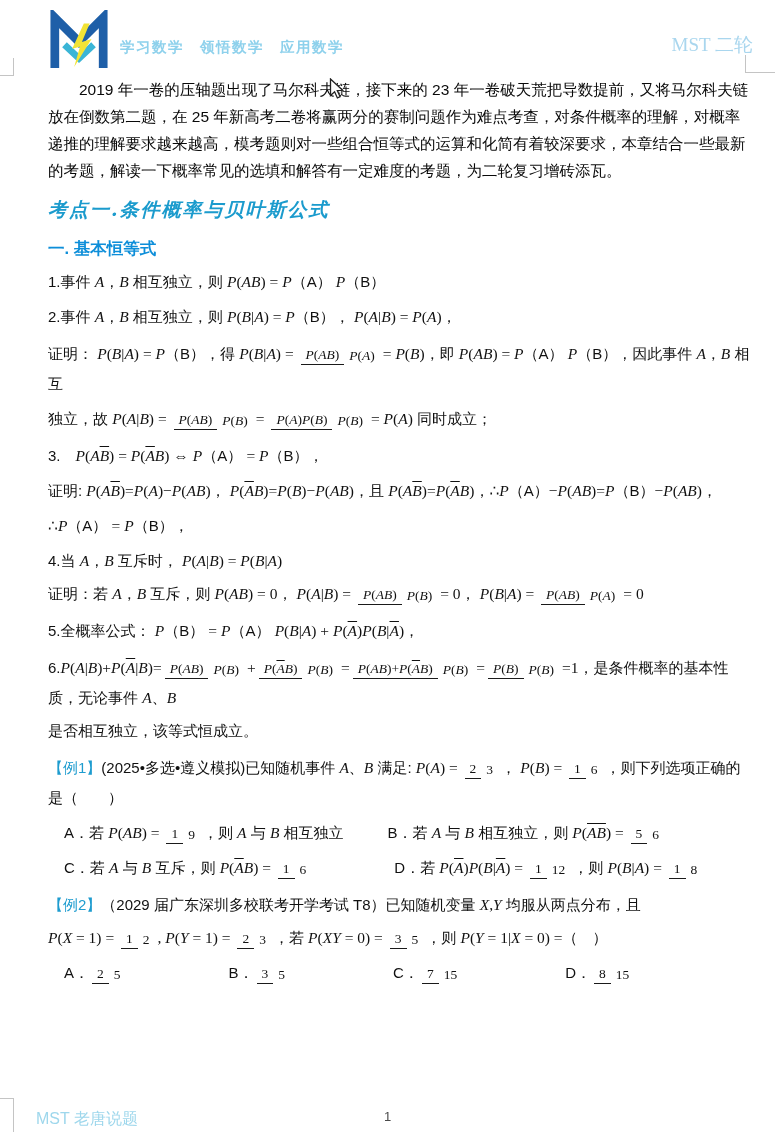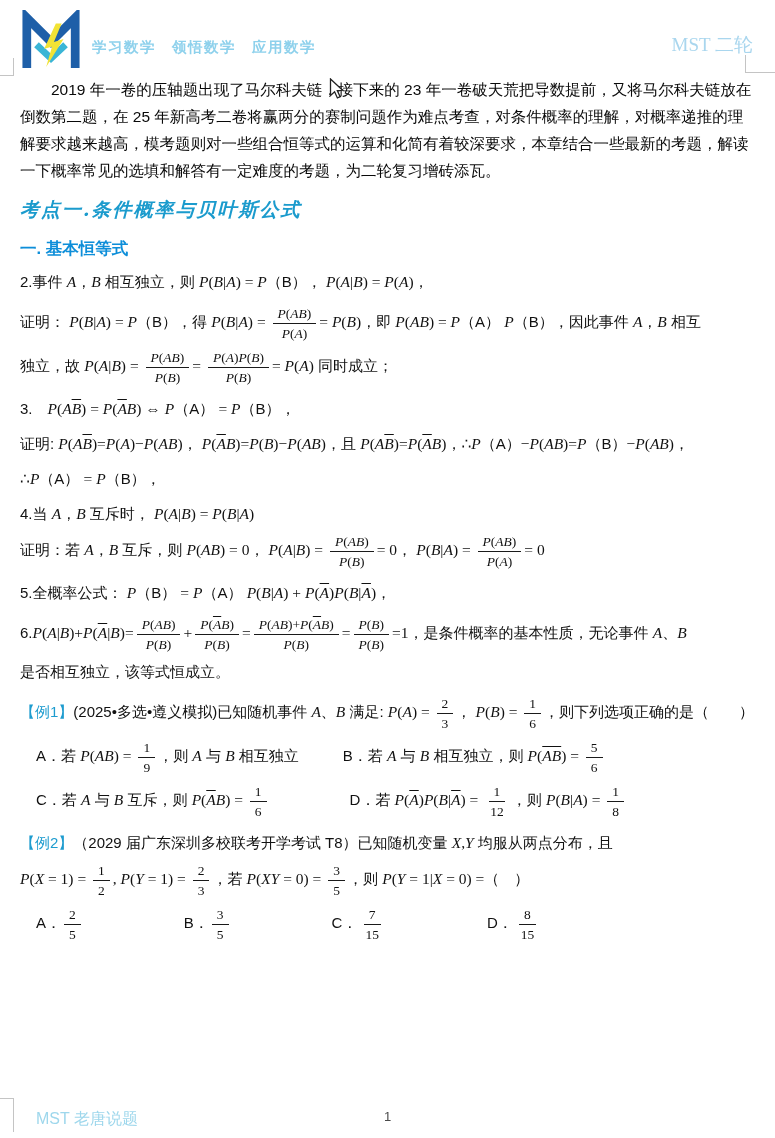--- a/index.html
+++ b/index.html
@@ -4,21 +4,21 @@
 <style>
   :root{
     --title:#35b0de; --section:#1b9bcd; --subsection:#0d8ed9; --example_label:#1e9ccf;
     --header_tagline:#8ed1ec; --header_right:#a9d6ee; --footer:#9ed7ec;
     --logo_blue:#1e5fa8; --logo_teal:#3ab5d6; --logo_yellow:#f2e335;
   }
   *{box-sizing:border-box}
   html,body{margin:0;padding:0}
   body{width:775px;height:1138px;position:relative;background:#fff;overflow:hidden;
        font-family:"Liberation Sans",sans-serif;color:#111;}
-  .page{position:relative;width:100%;height:100%;}
+  .page{position:relative;width:100%;height:100%;padding-left:28px;}
   
   .crop{position:absolute;border:0 solid #c4c4c4;}
   .crop.tl{left:0;top:58px;width:14px;height:18px;border-right-width:1px;border-bottom-width:1px;}
   .crop.tr{right:0;top:55px;width:30px;height:18px;border-left-width:1px;border-bottom-width:1px;}
   .crop.bl{left:0;top:1098px;width:14px;height:34px;border-right-width:1px;border-top-width:1px;}
   
   .hdr{position:relative;height:76px;padding:10px 20px 0;}
   .hdr-row{display:flex;align-items:center;}
   .logo{width:62px;height:60px;flex:0 0 auto;}
   .tagline{margin-left:10px;margin-top:14px;font-weight:bold;font-size:14.5px;letter-spacing:1.5px;color:var(--header_tagline);}
@@ -32,21 +32,21 @@
   h3.sub{color:var(--subsection);font-size:16.5px;font-weight:bold;margin:15px 0 9px;}
   
   .row{font-size:15px;line-height:26px;margin:3px 0;}
   .row.rf{line-height:30px;margin:5px 0;}
   .row.gap-top{margin-top:9px;}
   .row.opt{padding-left:16px;}
   .cjk{font-family:"Liberation Sans",sans-serif;}
   .math{font-family:"Liberation Serif",serif;font-size:15.5px;white-space:nowrap;}
   .math i{font-style:italic;}
   .ov{text-decoration:overline;}
-  .frac{display:inline-flex;flex-direction:column;align-items:center;vertical-align:middle;
+  .frac{display:inline-flex;align-items:center;vertical-align:middle;
         margin:0 3px;font-family:"Liberation Serif",serif;font-size:13.5px;line-height:19px;}
   .fn{border-bottom:1.2px solid #1a1a1a;padding:0 5px;}
   .fd{padding:0 5px;}
   .gap{display:inline-block;height:1px;}
   .exlabel{color:var(--example_label);}
   
   .footer-brand{position:absolute;left:36px;bottom:8px;font-size:16px;color:var(--footer);}
   .page-num{position:absolute;left:0;right:0;bottom:14px;text-align:center;font-size:13px;color:#4a4a4a;}
   .cursor{position:absolute;left:329px;top:78px;}
 </style>
@@ -69,20 +69,21 @@
       <div class="tagline">学习数学　领悟数学　应用数学</div>
     </div>
     <div class="hdr-right">MST 二轮</div>
   </div>
 
   <div class="main">
     <p class="intro">2019 年一卷的压轴题出现了马尔科夫链，接下来的 23 年一卷破天荒把导数提前，又将马尔科夫链放在倒数第二题，在 25 年新高考二卷将赢两分的赛制问题作为难点考查，对条件概率的理解，对概率递推的理解要求越来越高，模考题则对一些组合恒等式的运算和化简有着较深要求，本章结合一些最新的考题，解读一下概率常见的选填和解答有一定难度的考题，为二轮复习增砖添瓦。</p>
     <h2 class="kaodian">考点一.条件概率与贝叶斯公式</h2>
     <h3 class="sub">一. 基本恒等式</h3>
     <div class="content">
+        <div class="row"><span class="cjk">1.事件 </span><span class="math"><i>A</i></span><span class="cjk">，</span><span class="math"><i>B</i></span><span class="cjk"> 相互独立，则 </span><span class="math"><i>P</i>(<i>AB</i>) = <i>P</i></span><span class="cjk">（A） </span><span class="math"><i>P</i></span><span class="cjk">（B）</span></div>
         <div class="row gap-top"><span class="cjk">2.事件 </span><span class="math"><i>A</i></span><span class="cjk">，</span><span class="math"><i>B</i></span><span class="cjk"> 相互独立，则 </span><span class="math"><i>P</i>(<i>B</i>|<i>A</i>) = <i>P</i></span><span class="cjk">（B）， </span><span class="math"><i>P</i>(<i>A</i>|<i>B</i>) = <i>P</i>(<i>A</i>)</span><span class="cjk">，</span></div>
         <div class="row rf gap-top"><span class="cjk">证明： </span><span class="math"><i>P</i>(<i>B</i>|<i>A</i>) = <i>P</i></span><span class="cjk">（B），得 </span><span class="math"><i>P</i>(<i>B</i>|<i>A</i>) = </span><span class="frac">
             <span class="fn"><i>P</i>(<i>AB</i>)</span>
             <span class="fd"><i>P</i>(<i>A</i>)</span>
           </span><span class="math">= <i>P</i>(<i>B</i>)</span><span class="cjk">，即 </span><span class="math"><i>P</i>(<i>AB</i>) = <i>P</i></span><span class="cjk">（A） </span><span class="math"><i>P</i></span><span class="cjk">（B），因此事件 </span><span class="math"><i>A</i></span><span class="cjk">，</span><span class="math"><i>B</i></span><span class="cjk"> 相互</span></div>
         <div class="row rf"><span class="cjk">独立，故 </span><span class="math"><i>P</i>(<i>A</i>|<i>B</i>) = </span><span class="frac">
             <span class="fn"><i>P</i>(<i>AB</i>)</span>
             <span class="fd"><i>P</i>(<i>B</i>)</span>
           </span><span class="math">= </span><span class="frac">
             <span class="fn"><i>P</i>(<i>A</i>)<i>P</i>(<i>B</i>)</span>

